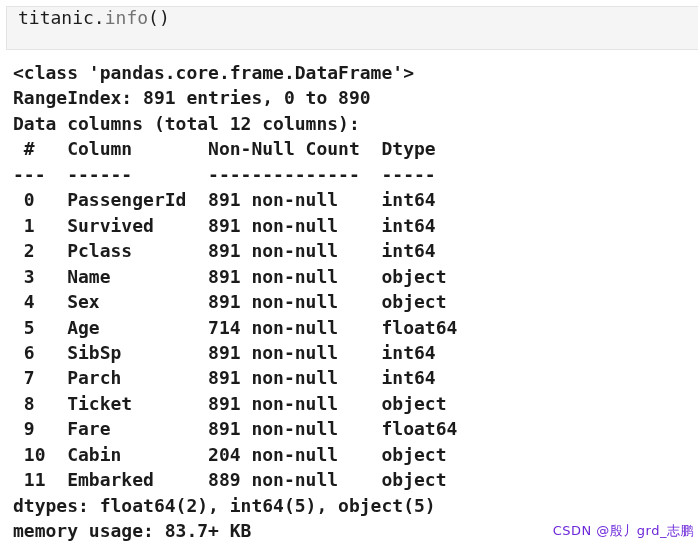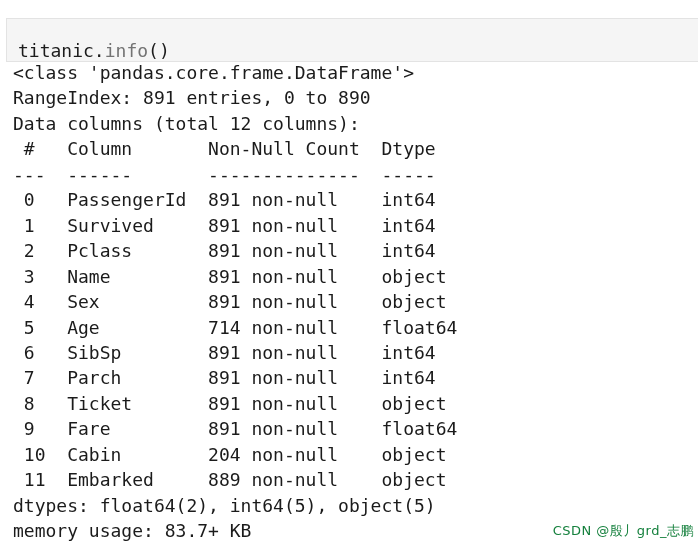--- a/index.html
+++ b/index.html
@@ -5,47 +5,48 @@
   * { margin:0; padding:0; box-sizing:border-box; }
   html, body {
     width:698px; height:547px;
     background:#ffffff;
     overflow:hidden;
     position:relative;
     font-family:"DejaVu Sans Mono","Liberation Mono",monospace;
   }
   .code-cell {
     position:absolute;
-    left:6px; top:18px;
+    left:6px; top:6px;
     width:693px; height:44px;
     background:#f5f5f5;
     border:1px solid #e3e3e3;
     border-right:none;
     display:flex;
-    align-items:flex-end;
+    align-items:flex-start;
     padding-left:11px;
     font-size:18px;
     color:#1c1c1c;
     white-space:pre;
   }
   .tok-fn { color:#737373; }
   .output {
     position:absolute;
     left:13px; top:60px;
     font-size:18px;
     line-height:25.45px;
     white-space:pre;
     color:#1b1b1b;
+    font-weight:bold;
   }
   .watermark {
     position:absolute;
     right:4px; bottom:7px;
     font-family:"DejaVu Sans","Liberation Sans",sans-serif;
     font-size:13px;
-    color:#15803d;
+    color:#6d28d9;
     letter-spacing:0.5px;
   }
 </style>
 </head>
 <body>
 
 <div class="code-cell"><span>titanic.</span><span class="tok-fn">info</span><span>()</span></div>
 
 <div class="output" id="output"><div>&lt;class 'pandas.core.frame.DataFrame'&gt;</div><div>RangeIndex: 891 entries, 0 to 890</div><div>Data columns (total 12 columns):</div><div> #   Column       Non-Null Count  Dtype</div><div>---  ------       --------------  -----</div><div> 0   PassengerId  891 non-null    int64</div><div> 1   Survived     891 non-null    int64</div><div> 2   Pclass       891 non-null    int64</div><div> 3   Name         891 non-null    object</div><div> 4   Sex          891 non-null    object</div><div> 5   Age          714 non-null    float64</div><div> 6   SibSp        891 non-null    int64</div><div> 7   Parch        891 non-null    int64</div><div> 8   Ticket       891 non-null    object</div><div> 9   Fare         891 non-null    float64</div><div> 10  Cabin        204 non-null    object</div><div> 11  Embarked     889 non-null    object</div><div>dtypes: float64(2), int64(5), object(5)</div><div>memory usage: 83.7+ KB</div></div>
 

